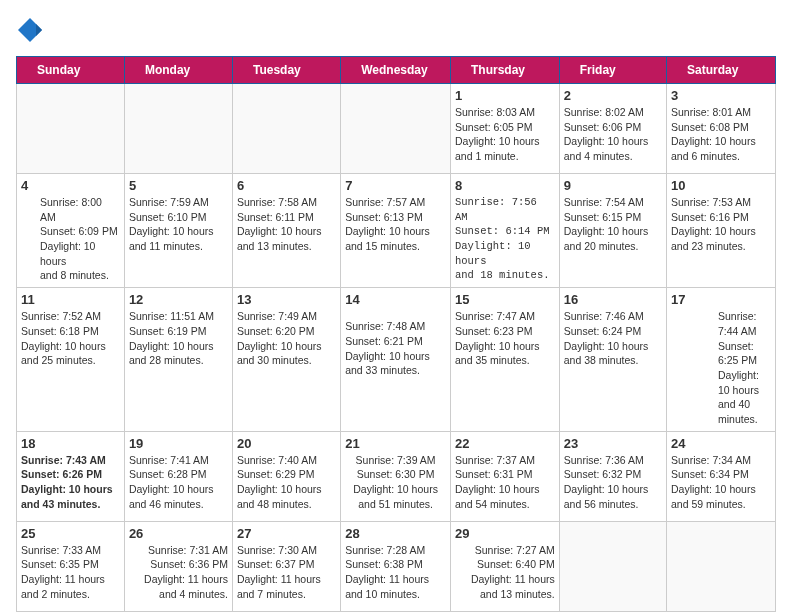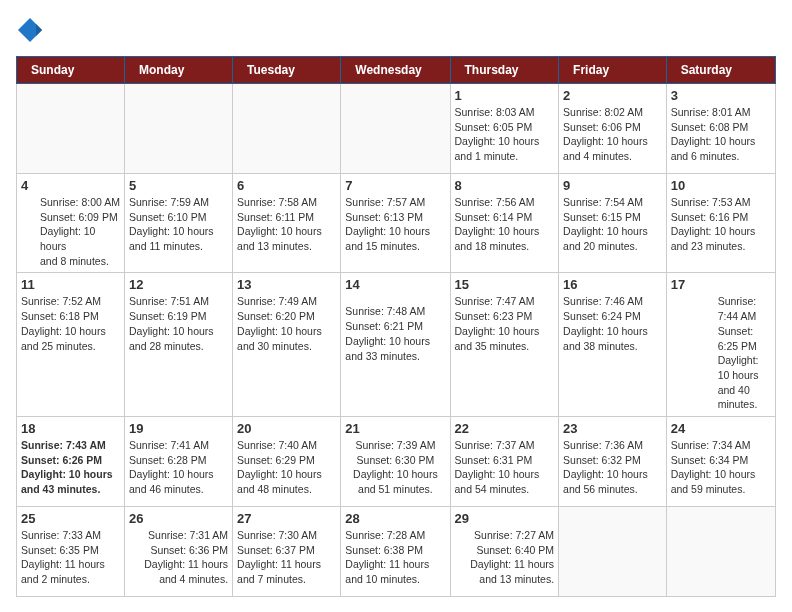--- a/index.html
+++ b/index.html
@@ -51,23 +51,23 @@
     .location {
       font-size: 14px;
       color: #555;
     }
     .calendar {
       width: 100%;
       border-collapse: collapse;
       font-size: 11px;
     }
     .calendar thead th {
-      background-color: #7f1d1d;
+      background-color: #be185d;
       color: #fff;
-      padding: 6px 14px;
+      padding: 6px 20px;
       text-align: left;
       font-size: 12px;
       border: 1px solid #1a5fa0;
     }
     .calendar tbody td {
       border: 1px solid #ccc;
       vertical-align: top;
       padding: 4px;
       width: 110px;
       height: 90px;
@@ -173,21 +173,21 @@
         </td>
         <td>
           <span class="day-number">7</span>
           <div class="day-info" style="white-space: pre-line;">Sunrise: 7:57 AM
 Sunset: 6:13 PM
 Daylight: 10 hours
 and 15 minutes.</div>
         </td>
         <td>
           <span class="day-number">8</span>
-          <div class="day-info" style="white-space: pre-line;">Sunrise: 7:56 AM
+          <div class="day-info" style="white-space: pre-line; font-family: Liberation Mono, monospace;">Sunrise: 7:56 AM
 Sunset: 6:14 PM
 Daylight: 10 hours
 and 18 minutes.</div>
         </td>
         <td>
           <span class="day-number">9</span>
           <div class="day-info" style="white-space: pre-line;">Sunrise: 7:54 AM
 Sunset: 6:15 PM
 Daylight: 10 hours
 and 20 minutes.</div>
@@ -203,21 +203,21 @@
       <tr>
         <td>
           <span class="day-number">11</span>
           <div class="day-info" style="white-space: pre-line;">Sunrise: 7:52 AM
 Sunset: 6:18 PM
 Daylight: 10 hours
 and 25 minutes.</div>
         </td>
         <td>
           <span class="day-number">12</span>
-          <div class="day-info" style="white-space: pre-line;">Sunrise: 7:51 AM
+          <div class="day-info" style="white-space: pre-line;">Sunrise: 11:51 AM
 Sunset: 6:19 PM
 Daylight: 10 hours
 and 28 minutes.</div>
         </td>
         <td>
           <span class="day-number">13</span>
           <div class="day-info" style="white-space: pre-line;">Sunrise: 7:49 AM
 Sunset: 6:20 PM
 Daylight: 10 hours
 and 30 minutes.</div>

